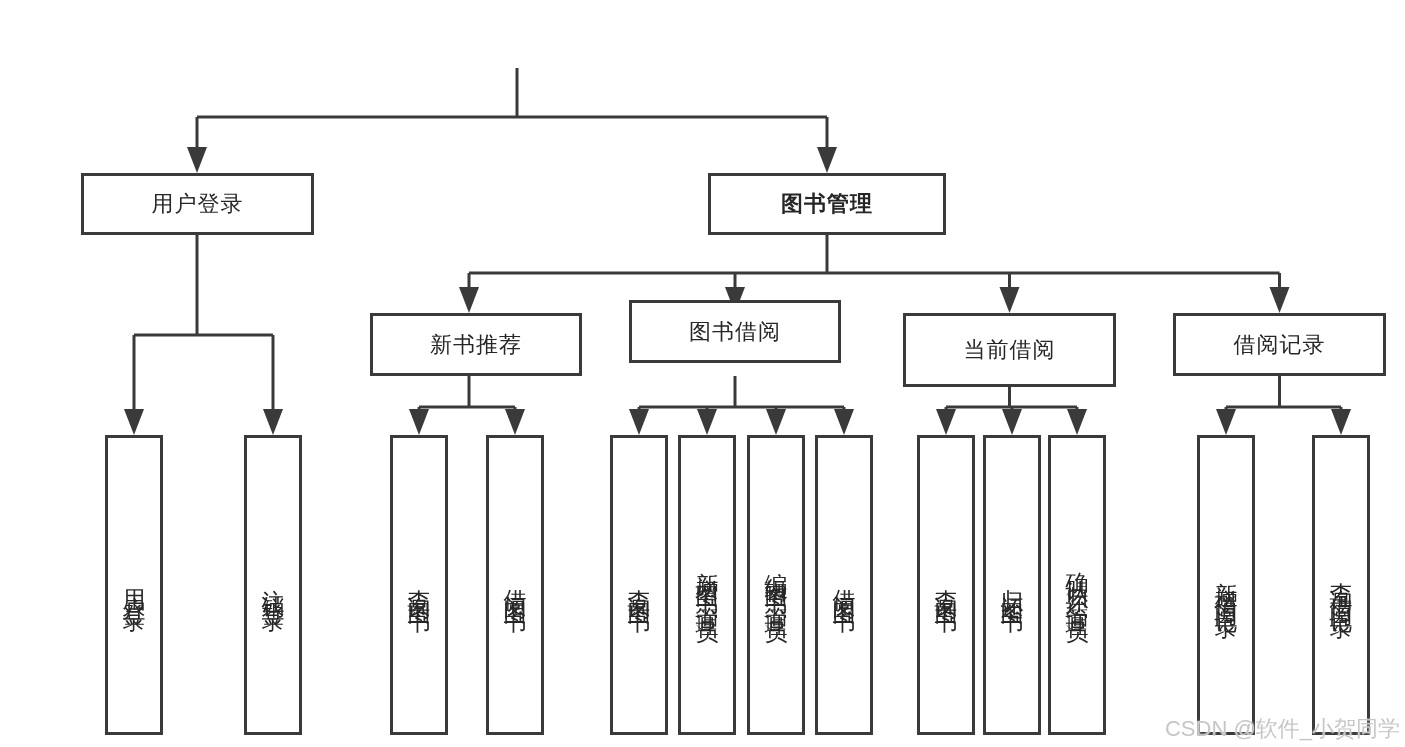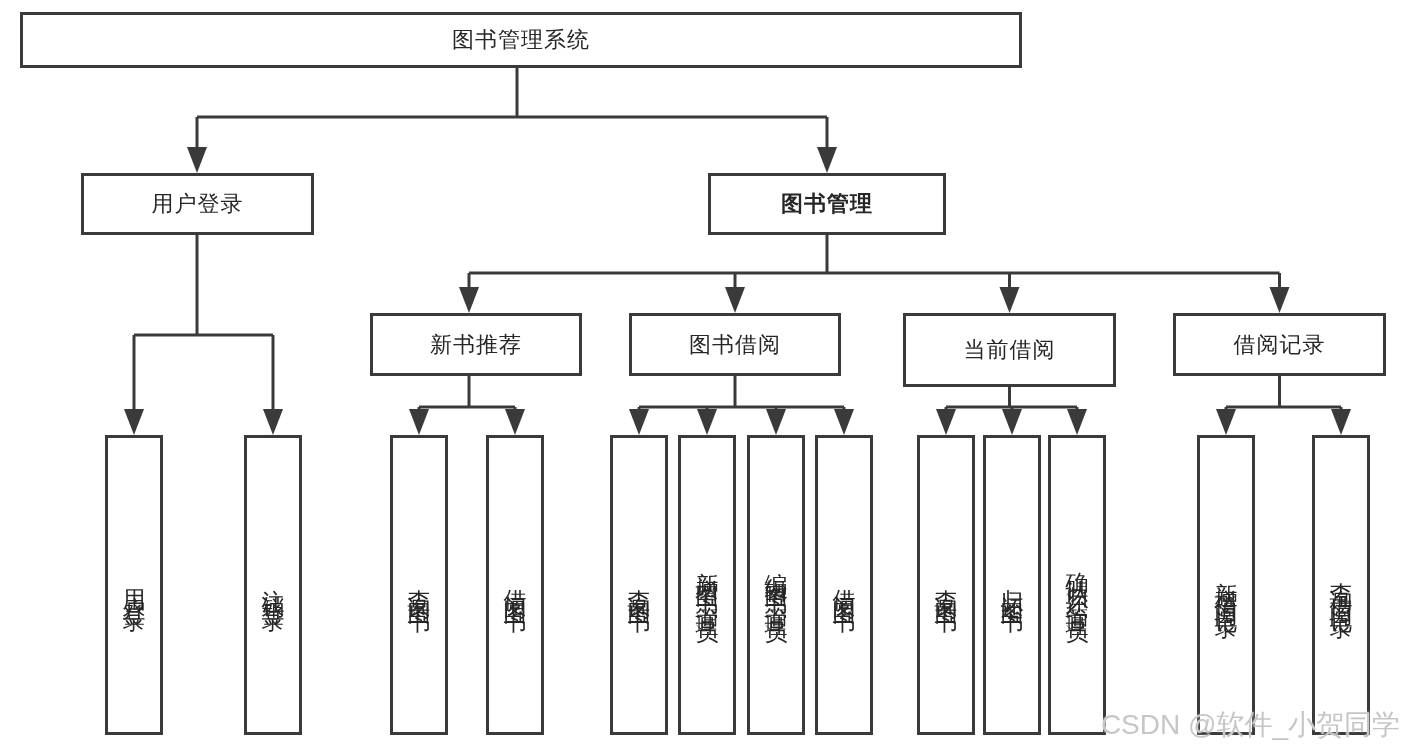--- a/index.html
+++ b/index.html
@@ -37,21 +37,21 @@
     writing-mode:vertical-rl;
     text-orientation:mixed;
     font-size:23px;
     letter-spacing:7px;
     line-height:1;
     white-space:nowrap;
   }
   #watermark{
     position:absolute;
     right:5px;bottom:3px;
-    font-size:28px;
+    font-size:22px;
     color:var(--wm);
     text-shadow:0 0 2px #ffffff;
     z-index:5;
     white-space:nowrap;
     margin-top:36px;
   }
 </style>
 </head>
 <body>
 
@@ -105,35 +105,32 @@
       <polygon points="697,409 717,409 707,435" fill="#3a3a3a"></polygon>
       <polygon points="766,409 786,409 776,435" fill="#3a3a3a"></polygon>
       <polygon points="834,409 854,409 844,435" fill="#3a3a3a"></polygon>
       <polygon points="936,409 956,409 946,435" fill="#3a3a3a"></polygon>
       <polygon points="1002,409 1022,409 1012,435" fill="#3a3a3a"></polygon>
       <polygon points="1067,409 1087,409 1077,435" fill="#3a3a3a"></polygon>
       <polygon points="1216,409 1236,409 1226,435" fill="#3a3a3a"></polygon>
       <polygon points="1331,409 1351,409 1341,435" fill="#3a3a3a"></polygon>
     </svg>
 
-  <div class="node h" style="left:20px;top:12px;width:1002px;height:56px;">
-    <span>图书管理系统</span>
-  </div>
 
   <div class="node h" style="left:81px;top:173px;width:233px;height:62px;">
     <span>用户登录</span>
   </div>
   <div class="node h" style="left:708px;top:173px;width:238px;height:62px;font-weight:bold;">
     <span>图书管理</span>
   </div>
 
   <div class="node h" style="left:363px;top:313px;width:212px;height:63px;margin-left:7px;">
     <span>新书推荐</span>
   </div>
-  <div class="node h" style="left:629px;top:313px;width:212px;height:63px;justify-content:center;">
+  <div class="node h" style="left:629px;top:300px;width:212px;height:63px;justify-content:center;">
     <span>图书借阅</span>
   </div>
   <div class="node h" style="left:903px;top:313px;width:213px;height:74px;">
     <span>当前借阅</span>
   </div>
   <div class="node h" style="left:1173px;top:313px;width:213px;height:63px;">
     <span>借阅记录</span>
   </div>
 
   <div class="node v" style="left:105px;top:435px;width:58px;height:300px;">

